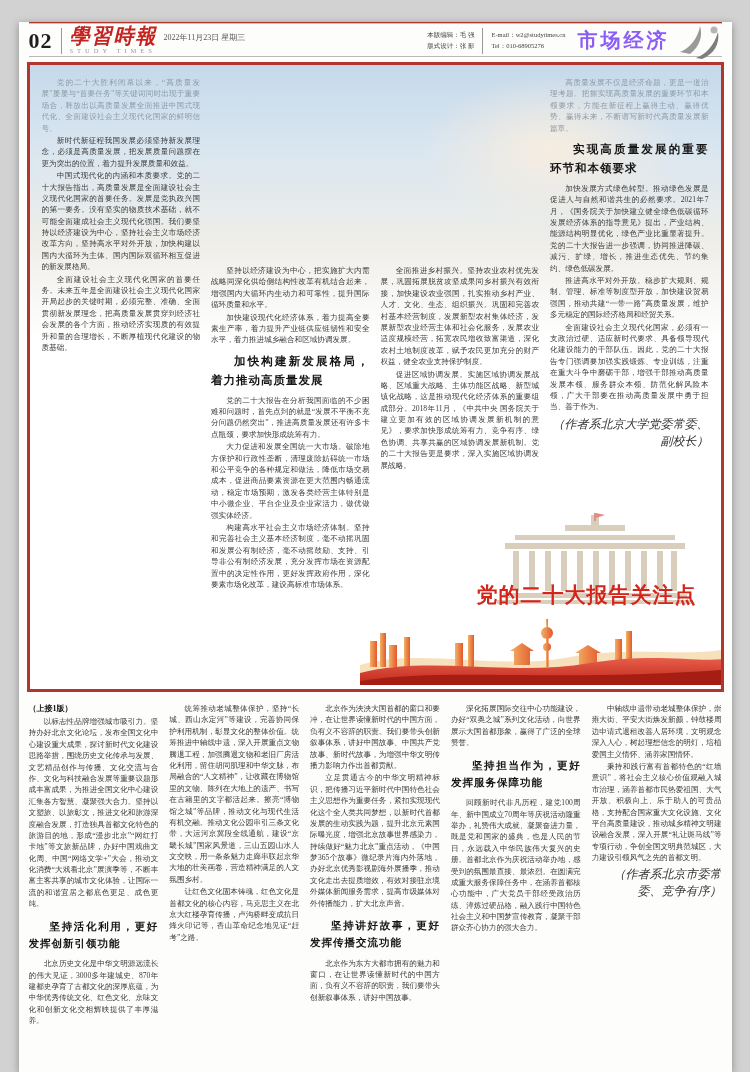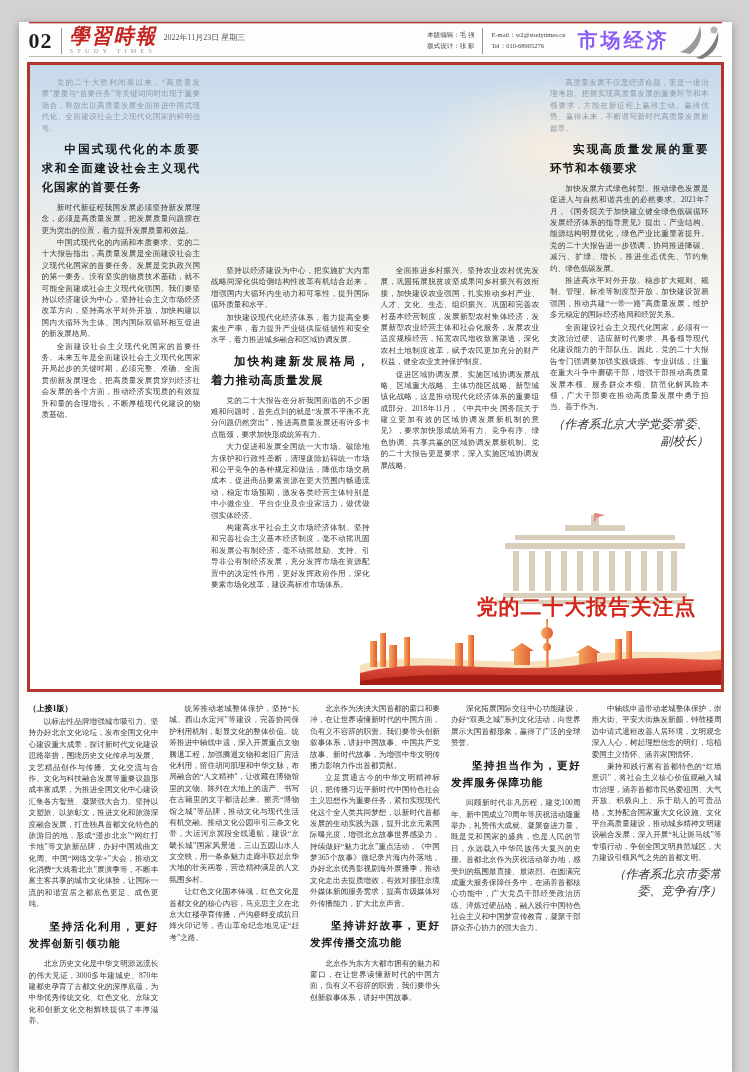--- a/index.html
+++ b/index.html
@@ -41,21 +41,21 @@
   .col4pad { padding-bottom:150px; }
   .para { font-size:7.6px; line-height:1.5; color:#3a3a3a; text-align:justify;
           text-indent:2em; margin-bottom:1px; }
   .para.lede { color:#8f9aa6; }
   .subhead { font-size:11.5px; font-weight:900; color:#151515; line-height:1.65;
              text-align:justify; text-indent:2em; margin:6px 0 5px; letter-spacing:1px; }
   .author-note { font-size:12px; font-style:italic; color:#333; text-align:right; margin-top:3px; }
   
   .illustration { position:absolute; left:330px; right:8px; bottom:4px; height:172px; z-index:0; }
   .hall { position:absolute; right:18px; top:0; opacity:.55; }
-  .banner-title { position:absolute; right:2px; top:80px; width:248px; text-align:center;
+  .banner-title { position:absolute; right:2px; top:68px; width:248px; text-align:center;
                   font-size:21px; font-weight:900; color:#d3261b; letter-spacing:1px;
                   text-shadow:0 1px 0 rgba(255,255,255,.8); z-index:3; }
   .waves { position:absolute; left:0; right:0; bottom:0; }
   
   .lower { display:flex; gap:11px; padding:7px 10px 8px; height:348px; overflow:hidden; }
   .lcol { flex:1 1 0; overflow:hidden; }
   .cont-tag { font-size:8px; font-weight:bold; color:#111; margin-bottom:2px; }
   .lower .subhead { font-size:10.5px; margin:8px 0 6px; }
 </style>
 </head>
@@ -155,21 +155,20 @@
         <path d="M0 66 C70 48 150 70 230 56 C300 44 345 58 375 50 L375 78 L0 78 Z" fill="url(#rg)"></path>
         <path d="M0 74 C90 60 200 76 375 62 L375 78 L0 78 Z" fill="#a61d14"></path>
       </svg>
     </div>
 
     <div class="fcols">
       <div class="fcol">
         <div>
             <p class="para lede">党的二十大胜利闭幕以来，“高质量发展”屡屡与“首要任务”等关键词同时出现于重要场合，释放出以高质量发展全面推进中国式现代化、全面建设社会主义现代化国家的鲜明信号。</p>
           </div>
-        <h3 class="subhead">中国式现代化的本质要求和全面建设社会主义现代化国家的首要任务</h3>
         <div>
             <p class="para">新时代新征程我国发展必须坚持新发展理念，必须是高质量发展，把发展质量问题摆在更为突出的位置，着力提升发展质量和效益。</p>
             <p class="para">中国式现代化的内涵和本质要求。党的二十大报告指出，高质量发展是全面建设社会主义现代化国家的首要任务。发展是党执政兴国的第一要务。没有坚实的物质技术基础，就不可能全面建成社会主义现代化强国。我们要坚持以经济建设为中心，坚持社会主义市场经济改革方向，坚持高水平对外开放，加快构建以国内大循环为主体、国内国际双循环相互促进的新发展格局。</p>
             <p class="para">全面建设社会主义现代化国家的首要任务。未来五年是全面建设社会主义现代化国家开局起步的关键时期，必须完整、准确、全面贯彻新发展理念，把高质量发展贯穿到经济社会发展的各个方面，推动经济实现质的有效提升和量的合理增长，不断厚植现代化建设的物质基础。</p>
           </div>
       </div>
       <div class="fcol pad-center">
         <div>
             <p class="para">坚持以经济建设为中心，把实施扩大内需战略同深化供给侧结构性改革有机结合起来，增强国内大循环内生动力和可靠性，提升国际循环质量和水平。</p>
             <p class="para">加快建设现代化经济体系，着力提高全要素生产率，着力提升产业链供应链韧性和安全水平，着力推进城乡融合和区域协调发展。</p>

